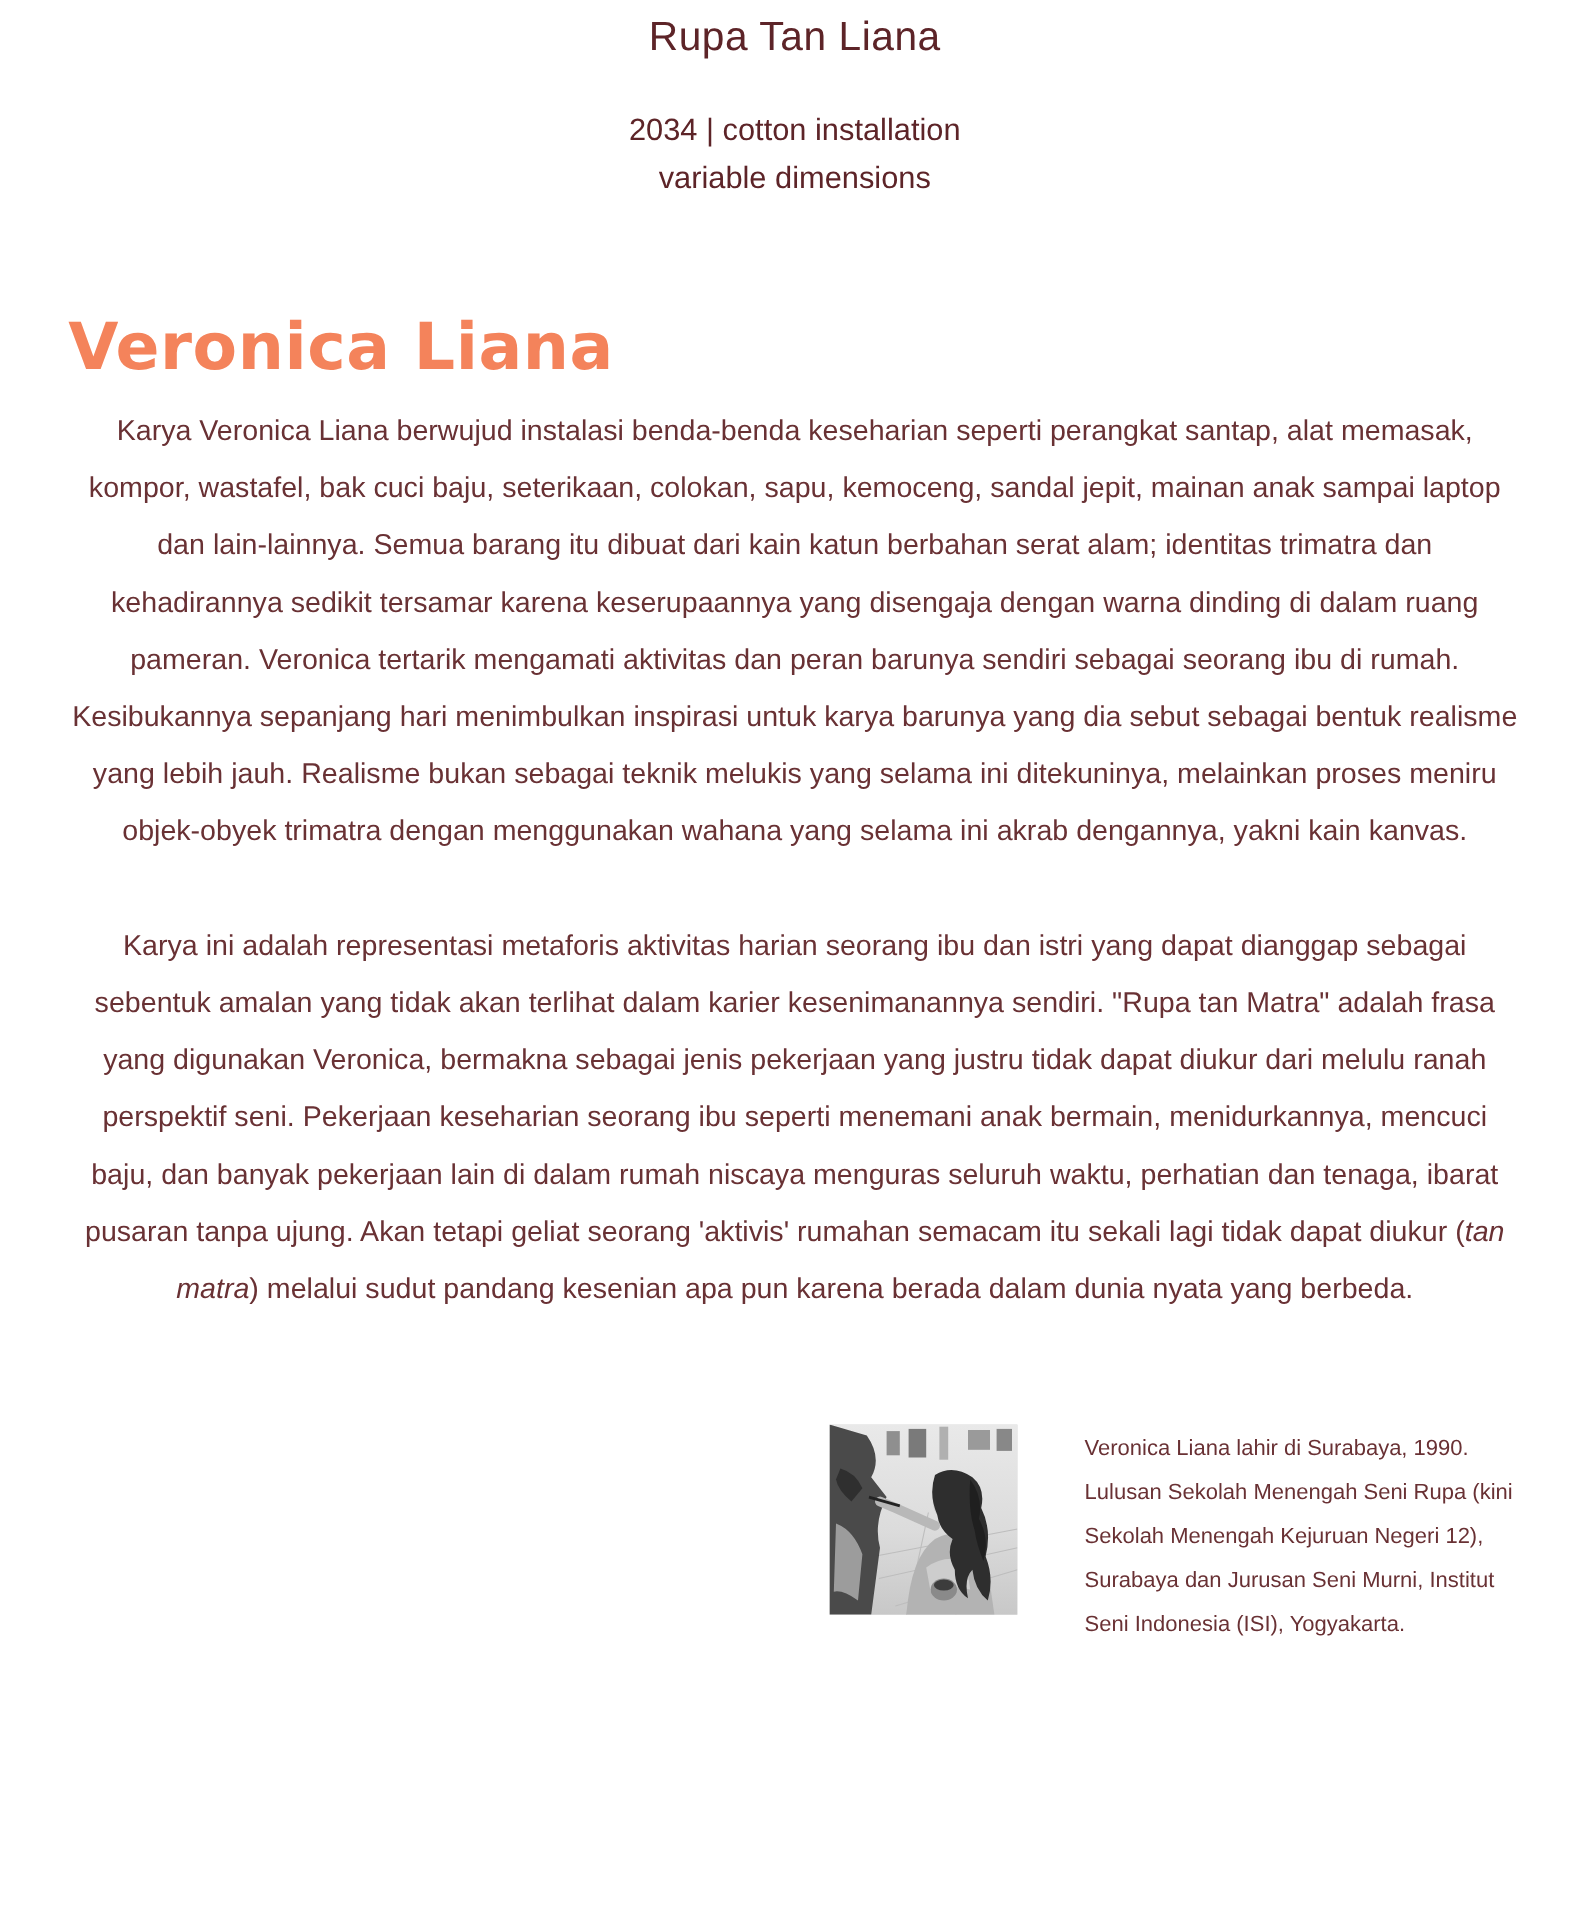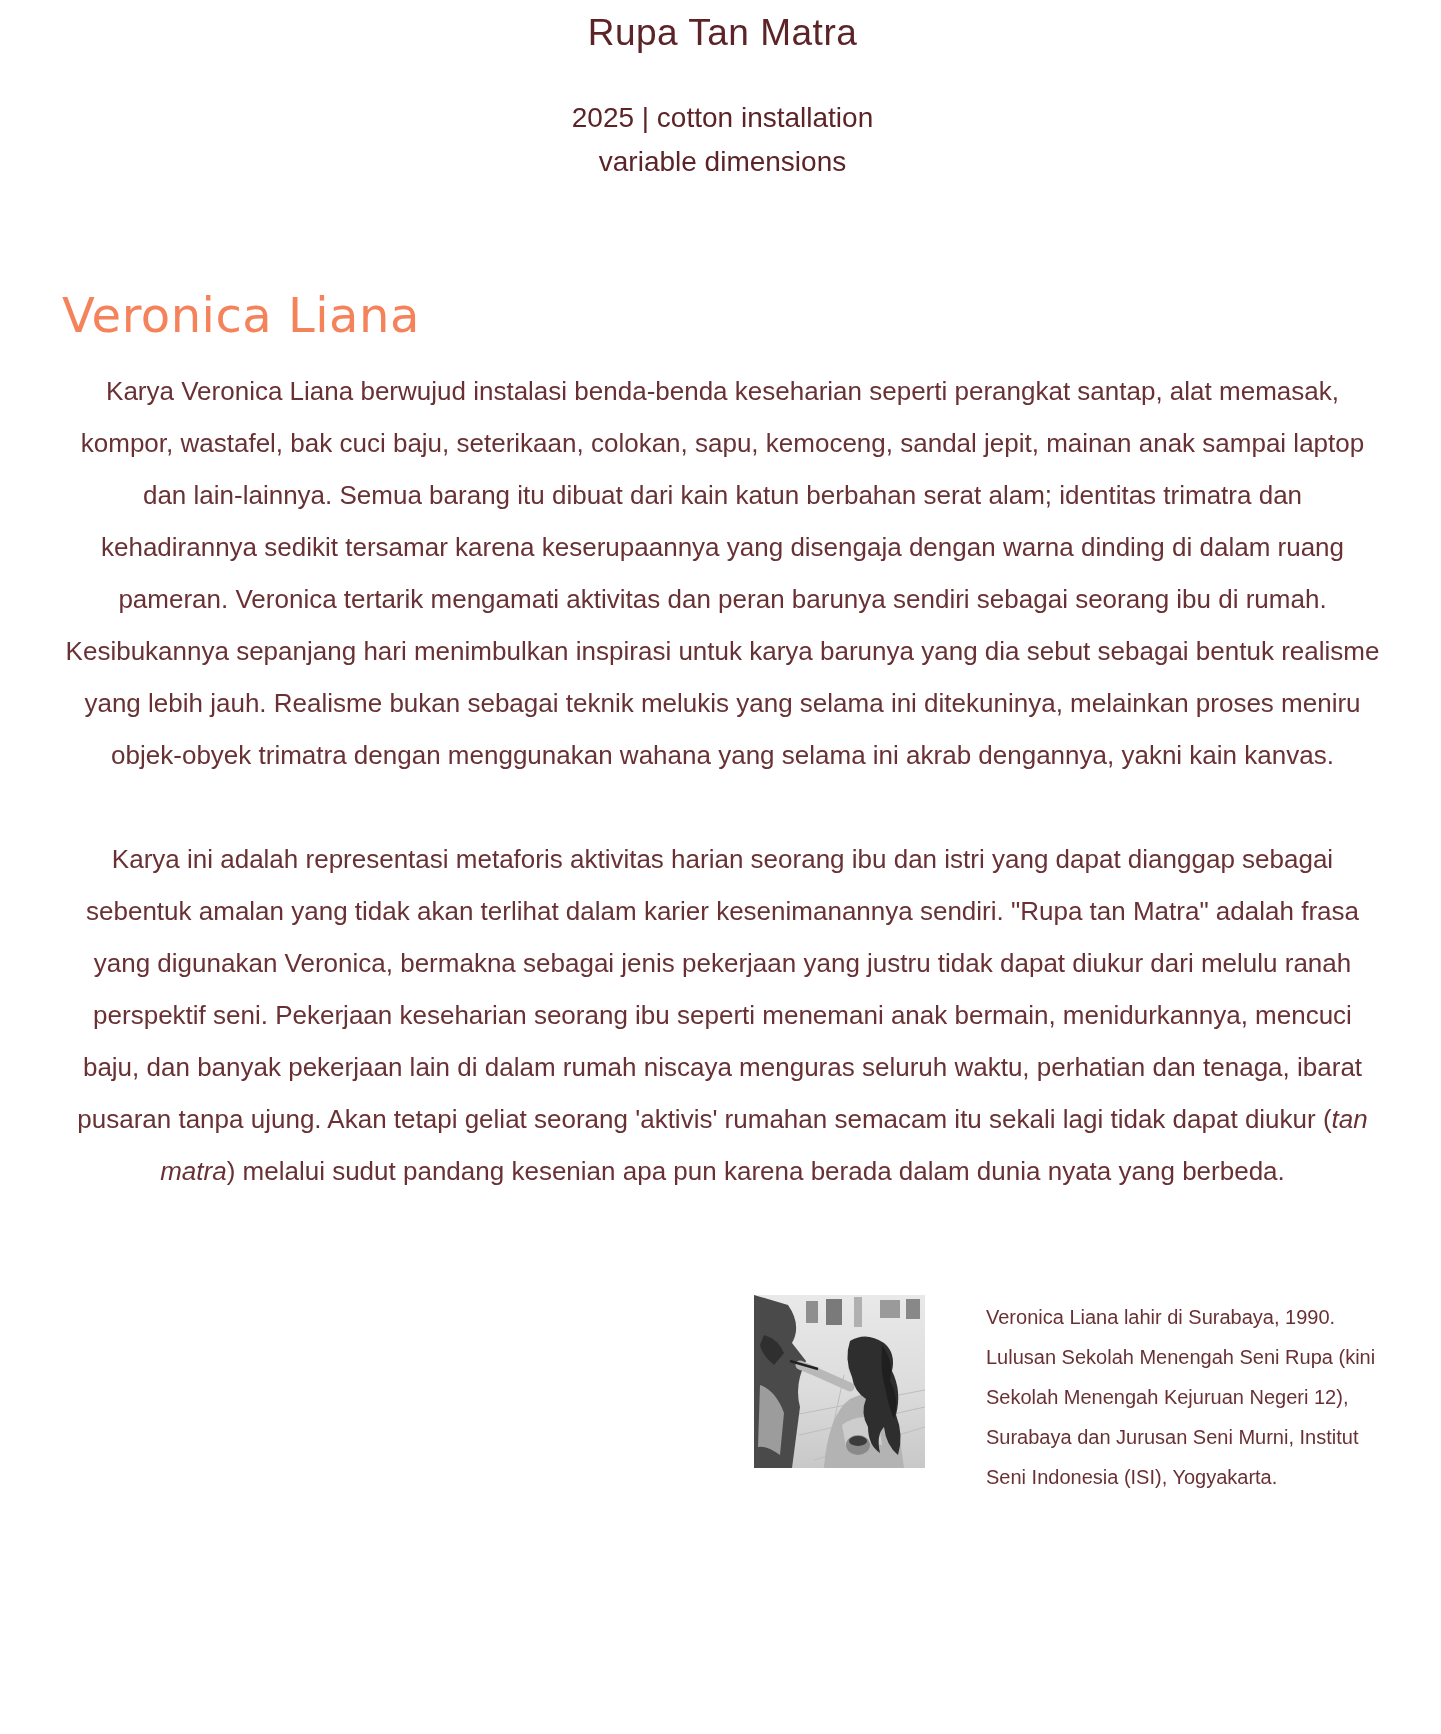--- a/index.html
+++ b/index.html
@@ -25,22 +25,22 @@
     color: #5D2428;
   }
   .artwork-caption {
     margin-top: 40px;
     font-size: 28px;
     line-height: 44px;
     color: #5D2428;
   }
   .artist-heading {
     margin-top: 95px;
-    font-size: 48px;
-    font-weight: 400;
+    font-size: 59px;
+    font-weight: 700;
     letter-spacing: 0.5px;
     line-height: 72px;
     color: #F4835B;
     font-family: "DejaVu Sans", "Liberation Sans", sans-serif;
   }
   .essay-paragraph {
     font-size: 26px;
     line-height: 52px;
     color: #693134;
     max-width: 1321px;
@@ -71,23 +71,23 @@
     line-height: 40px;
     color: #693134;
   }
 </style>
 </head>
 <body>
 
 <div class="page">
 
   <div class="title-block">
-    <h1 class="artwork-title">Rupa Tan Matra</h1>
+    <h1 class="artwork-title">Rupa Tan Liana</h1>
     <div class="artwork-caption">
-      <div>2025 | cotton installation</div>
+      <div>2034 | cotton installation</div>
       <div>variable dimensions</div>
     </div>
   </div>
 
   <h2 class="artist-heading">Veronica Liana</h2>
 
   <p class="essay-paragraph p1">Karya Veronica Liana berwujud instalasi benda-benda keseharian seperti perangkat santap, alat memasak, kompor, wastafel, bak cuci baju, seterikaan, colokan, sapu, kemoceng, sandal jepit, mainan anak sampai laptop dan lain-lainnya. Semua barang itu dibuat dari kain katun berbahan serat alam; identitas trimatra dan kehadirannya sedikit tersamar karena keserupaannya yang disengaja dengan warna dinding di dalam ruang pameran. Veronica tertarik mengamati aktivitas dan peran barunya sendiri sebagai seorang ibu di rumah. Kesibukannya sepanjang hari menimbulkan inspirasi untuk karya barunya yang dia sebut sebagai bentuk realisme yang lebih jauh. Realisme bukan sebagai teknik melukis yang selama ini ditekuninya, melainkan proses meniru objek-obyek trimatra dengan menggunakan wahana yang selama ini akrab dengannya, yakni kain kanvas.</p>
 
   <p class="essay-paragraph p2"><span>Karya ini adalah representasi metaforis aktivitas harian seorang ibu dan istri yang dapat dianggap sebagai sebentuk amalan yang tidak akan terlihat dalam karier kesenimanannya sendiri. "Rupa tan Matra" adalah frasa yang digunakan Veronica, bermakna sebagai jenis pekerjaan yang justru tidak dapat diukur dari melulu ranah perspektif seni. Pekerjaan keseharian seorang ibu seperti menemani anak bermain, menidurkannya, mencuci baju, dan banyak pekerjaan lain di dalam rumah niscaya menguras seluruh waktu, perhatian dan tenaga, ibarat pusaran tanpa ujung. Akan tetapi geliat seorang 'aktivis' rumahan semacam itu sekali lagi tidak dapat diukur (</span><em>tan matra</em><span>) melalui sudut pandang kesenian apa pun karena berada dalam dunia nyata yang berbeda.</span></p>
 

